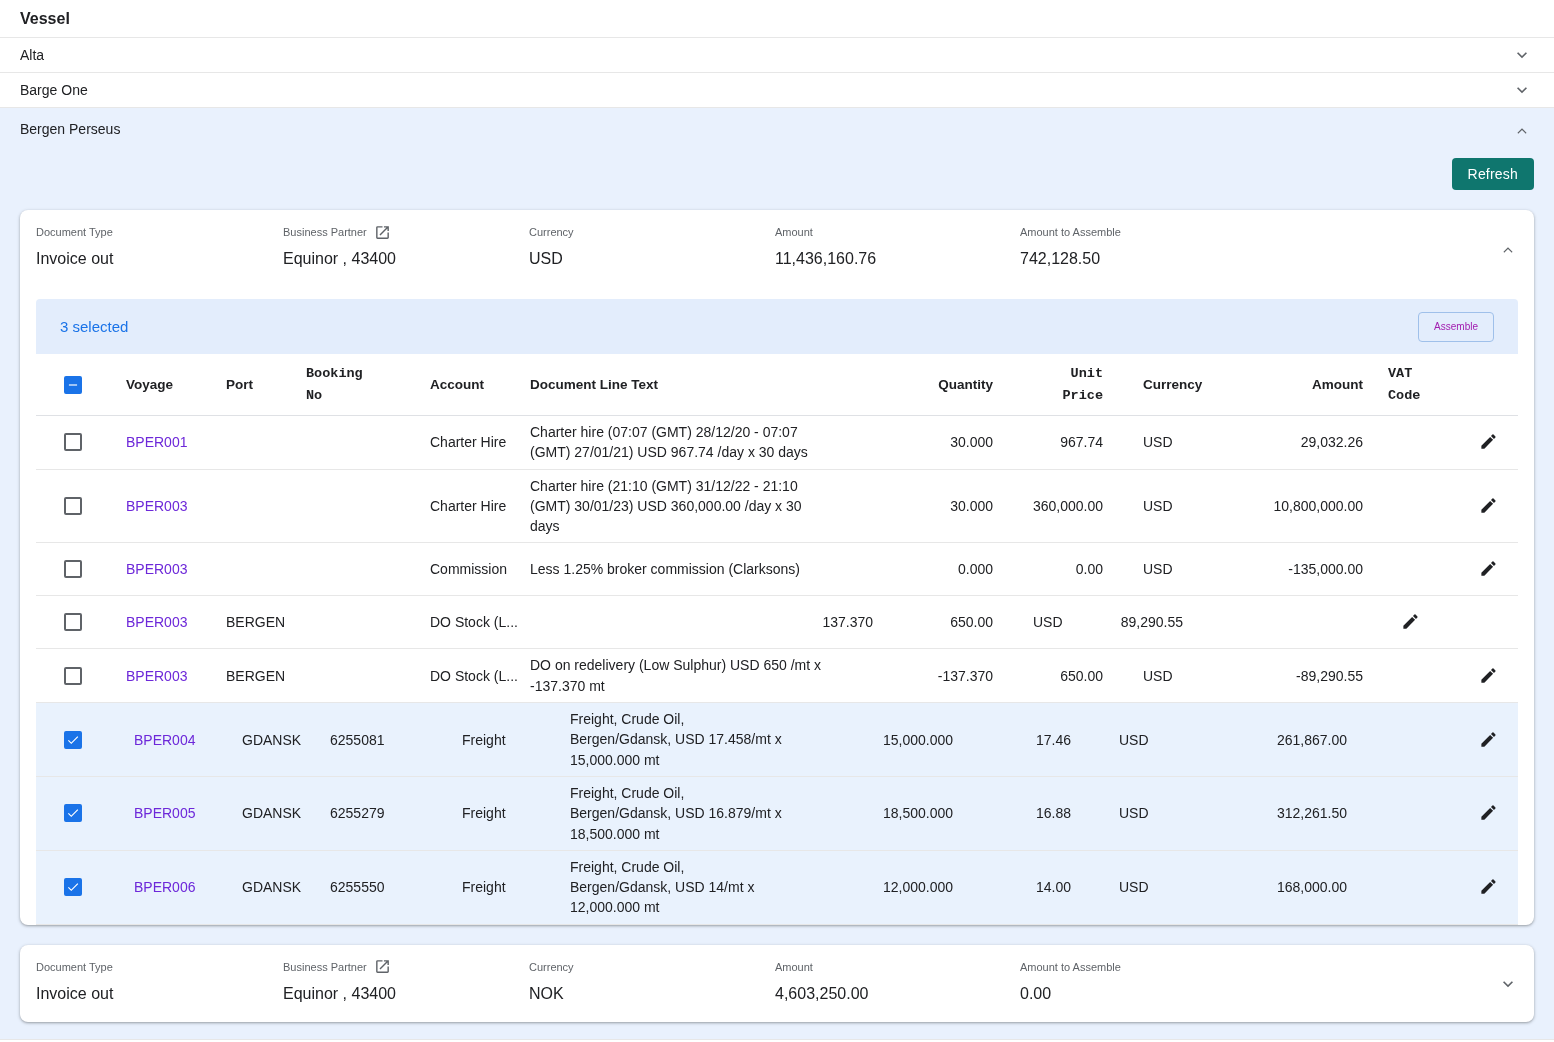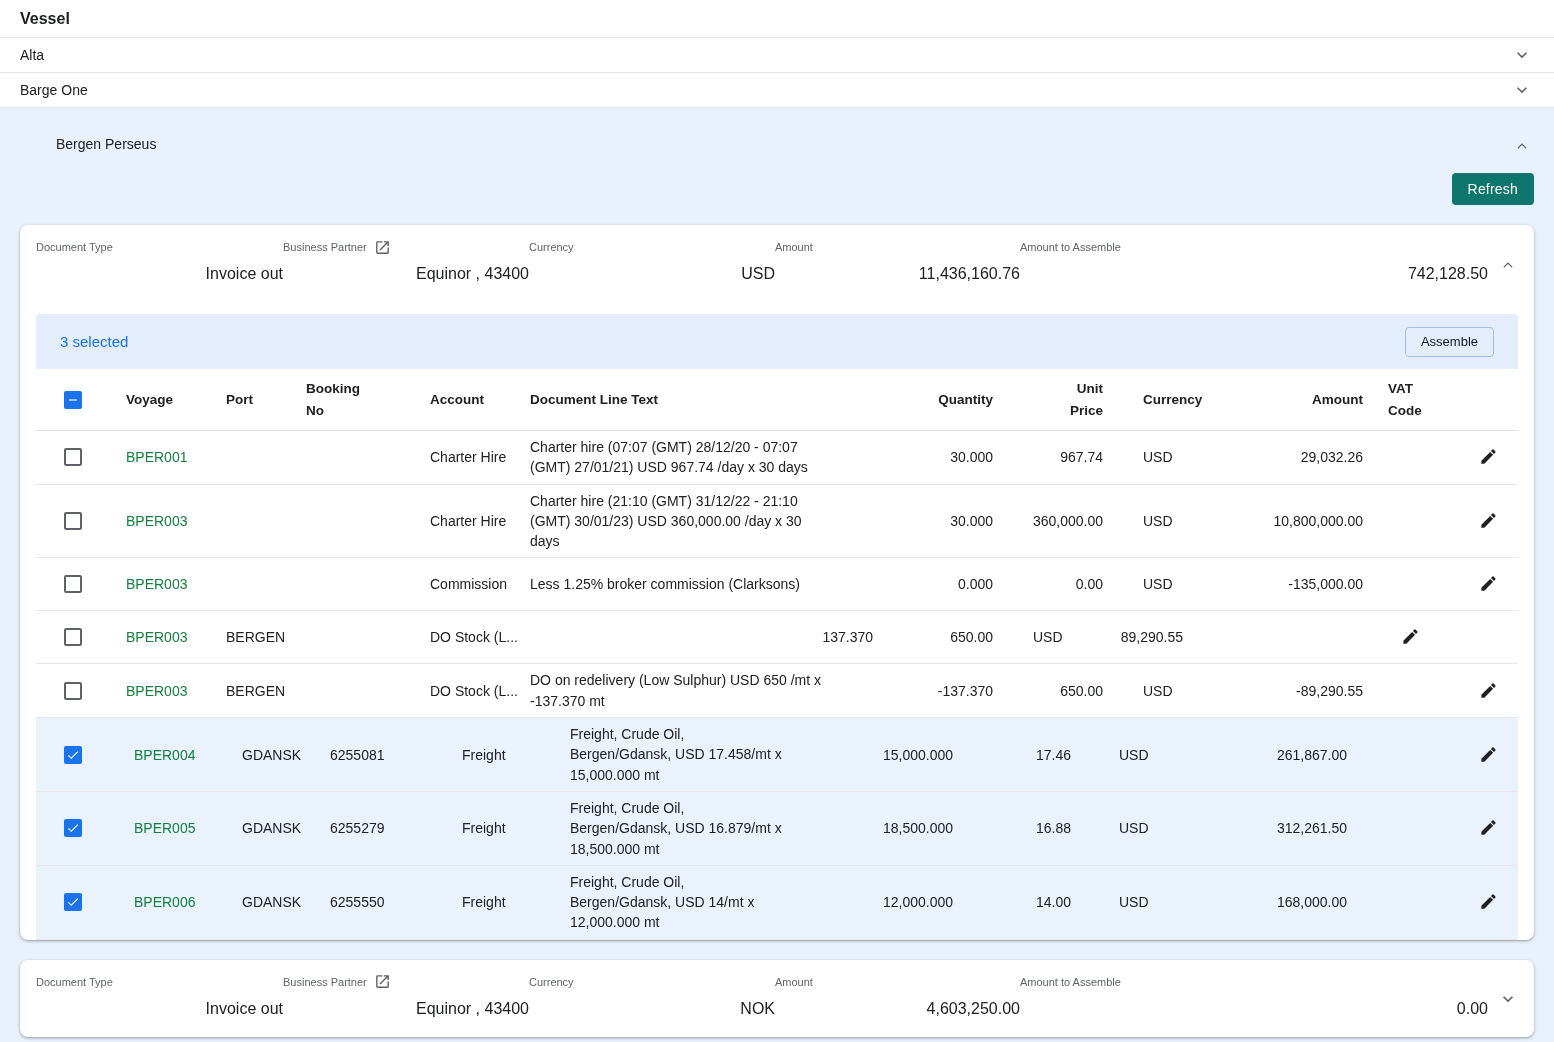--- a/index.html
+++ b/index.html
@@ -18,21 +18,21 @@
     height:35px; display:flex; align-items:center; justify-content:space-between;
     padding:0 22px 0 20px; font-size:14px; background:#fff;
     border-bottom:1px solid #e7e7e7; cursor:pointer;
   }
   .chev svg { width:20px; height:20px; fill:#5f6368; display:block; }
 
   
   .panel { background:#e9f1fd; border-bottom:1px solid #e7e7e7; padding-bottom:17px; }
   .panel-head {
     display:flex; align-items:flex-start; justify-content:space-between;
-    padding:28px 22px 0 20px; font-size:14px;margin-left:36px;
+    padding:13px 22px 0 20px; font-size:14px;
   }
   .refresh-row { display:flex; justify-content:flex-end; padding:17px 20px 0; }
   .btn-primary {
     background:#0f766e; color:#fff; border:none; border-radius:4px;
     height:32px; padding:0 16px; font-size:14px; cursor:pointer;
     font-family:inherit; letter-spacing:.2px;
   }
 
   
   .card {
@@ -42,53 +42,53 @@
   .card.second { margin-top:14px; }
   .summary {
     display:grid; grid-template-columns:247px 246px 246px 245px 1fr 30px;
     padding:13px 16px 19px; align-items:start;
   }
   .field-label {
     font-size:11px; color:#5f6368; margin-bottom:9px;
     display:flex; align-items:center; gap:7px; height:18px;
   }
   .field-label svg { width:17px; height:17px; fill:#5f6368; }
-  .field-value { font-size:16px; color:#202124;text-align:right; }
+  .field-value { font-size:16px; color:#202124; }
   .summary-chev { justify-self:end; align-self:center; margin-top:8px; cursor:pointer; }
 
   
   .table-wrap { margin:12px 16px 20px; }
   .sel-toolbar {
     background:#e3edfc; border-radius:4px 4px 0 0; height:55px;
     display:flex; align-items:center; justify-content:space-between; padding:0 24px;
   }
   .sel-count { color:#1a73e8; font-size:15px; }
   .btn-outline {
-    background:transparent; border:1px solid #9fc0ea; color:#0f172a;
-    border-radius:4px; height:30px; padding:0 15px; font-size:13px;
+    background:transparent; border:1px solid #9fc0ea; color:#a21caf;
+    border-radius:4px; height:30px; padding:0 15px; font-size:10px;
     cursor:pointer; font-family:inherit;
   }
   .grid-table { background:#fff; }
   .tr {
     display:grid;
     grid-template-columns:90px 100px 80px 124px 100px 1fr 120px 110px 80px 180px 95px 60px;
     align-items:center; border-bottom:1px solid #e7e7e7; min-height:53px;
   }
   .tr.thead { min-height:62px; font-weight:bold; font-size:13.5px; border-bottom:1px solid #dfe1e5; }
   .tr.selected { background:#e9f2fd;gap:8px; }
   .td { padding:6px 0; }
   .td.chk { padding-left:28px; }
   .td.right { text-align:right; }
   .td.cur { padding-left:40px; }
   .td.vat { padding-left:25px; }
   .td.doctext { padding-right:40px; line-height:1.45; }
   .td.editc { text-align:center; }
-  .wrapspan { display:inline-block; width:58px; line-height:1.6; }
+  .wrapspan { display:inline-block; width:58px; line-height:1.6;font-family:Liberation Mono, monospace; }
   .wrapspan.r { text-align:right; }
-  .voyage-link { color:#15803d; text-decoration:none; cursor:pointer; }
+  .voyage-link { color:#6d28d9; text-decoration:none; cursor:pointer; }
 
   
   .cbx {
     width:18px; height:18px; border:2px solid #5f6368; border-radius:2px;
     background:#fff; cursor:pointer; display:flex; align-items:center; justify-content:center;
   }
   .cbx.checked, .cbx.indet { background:#1a73e8; border-color:#1a73e8; }
   .cbx svg { width:16px; height:16px; fill:#fff; display:block; }
   .cbx .glyph { display:none; }
   .cbx.checked .check-glyph { display:block; }

